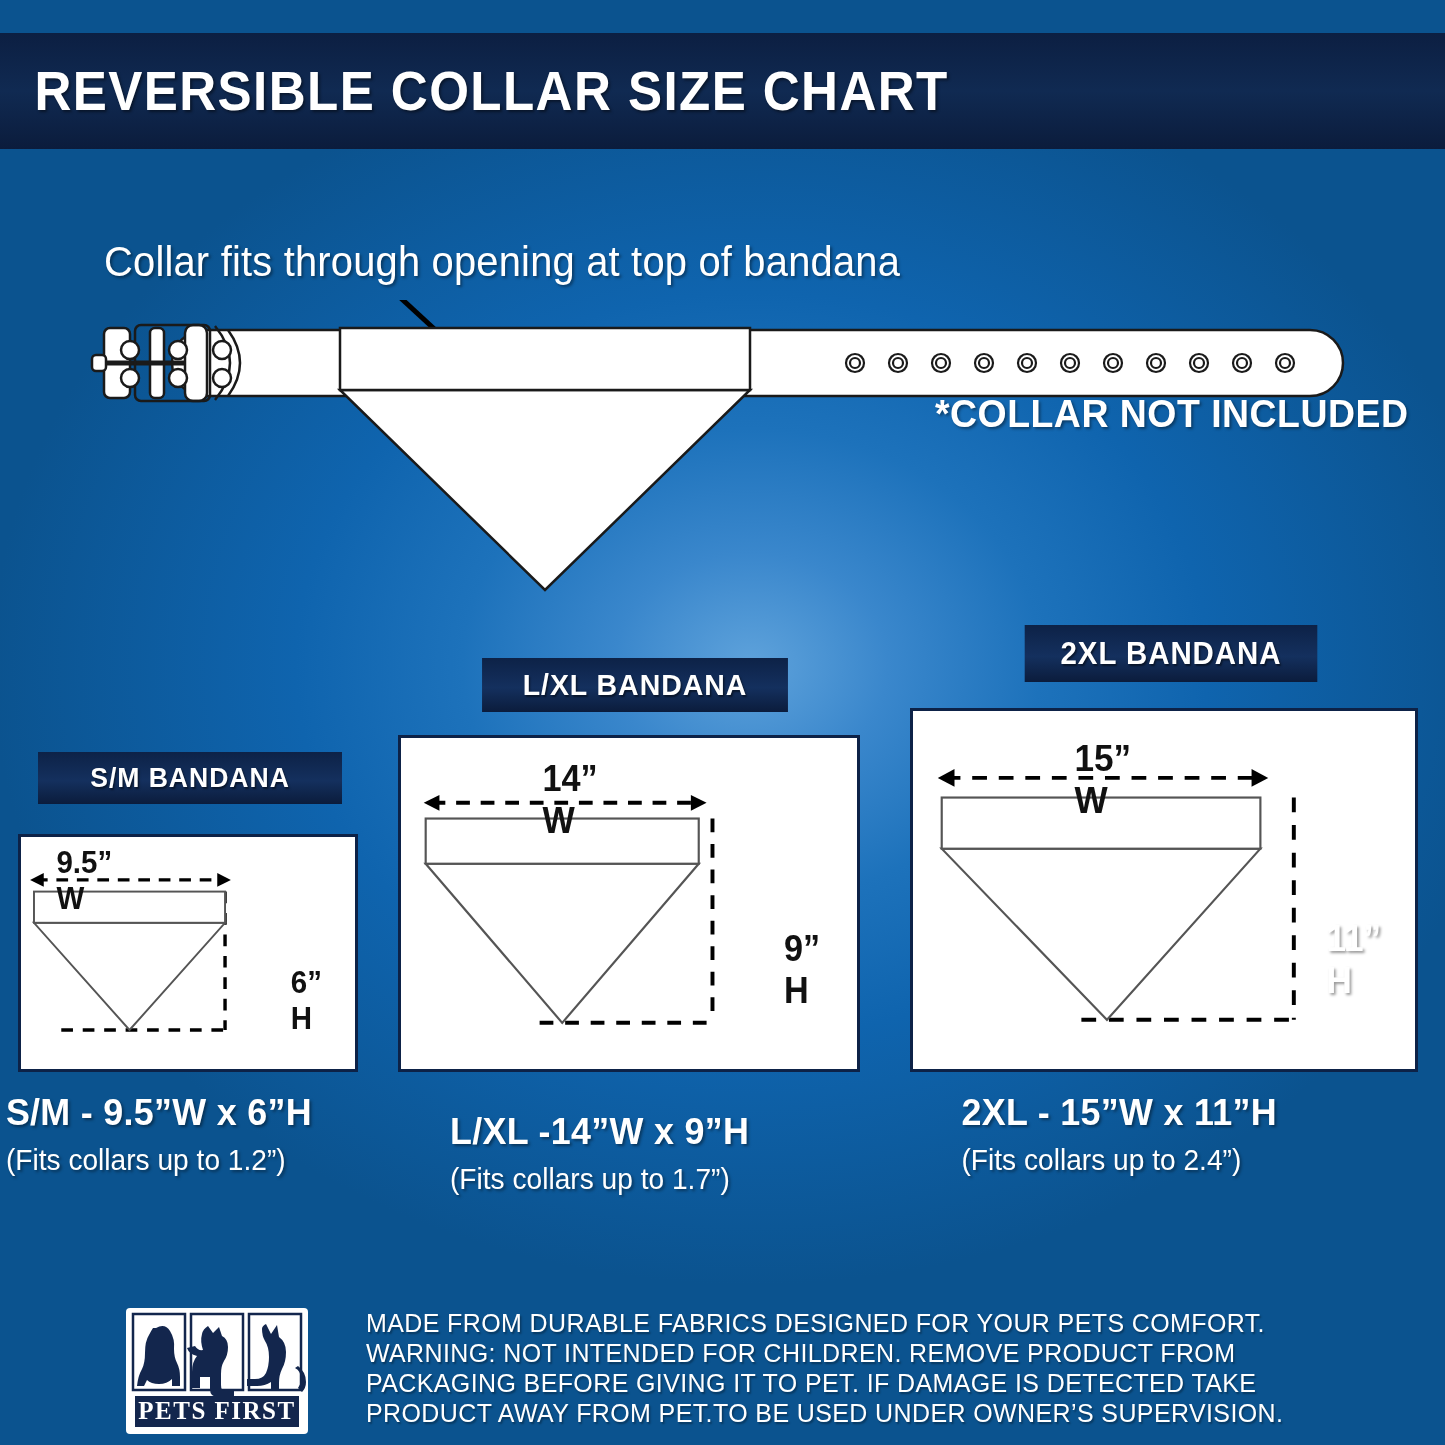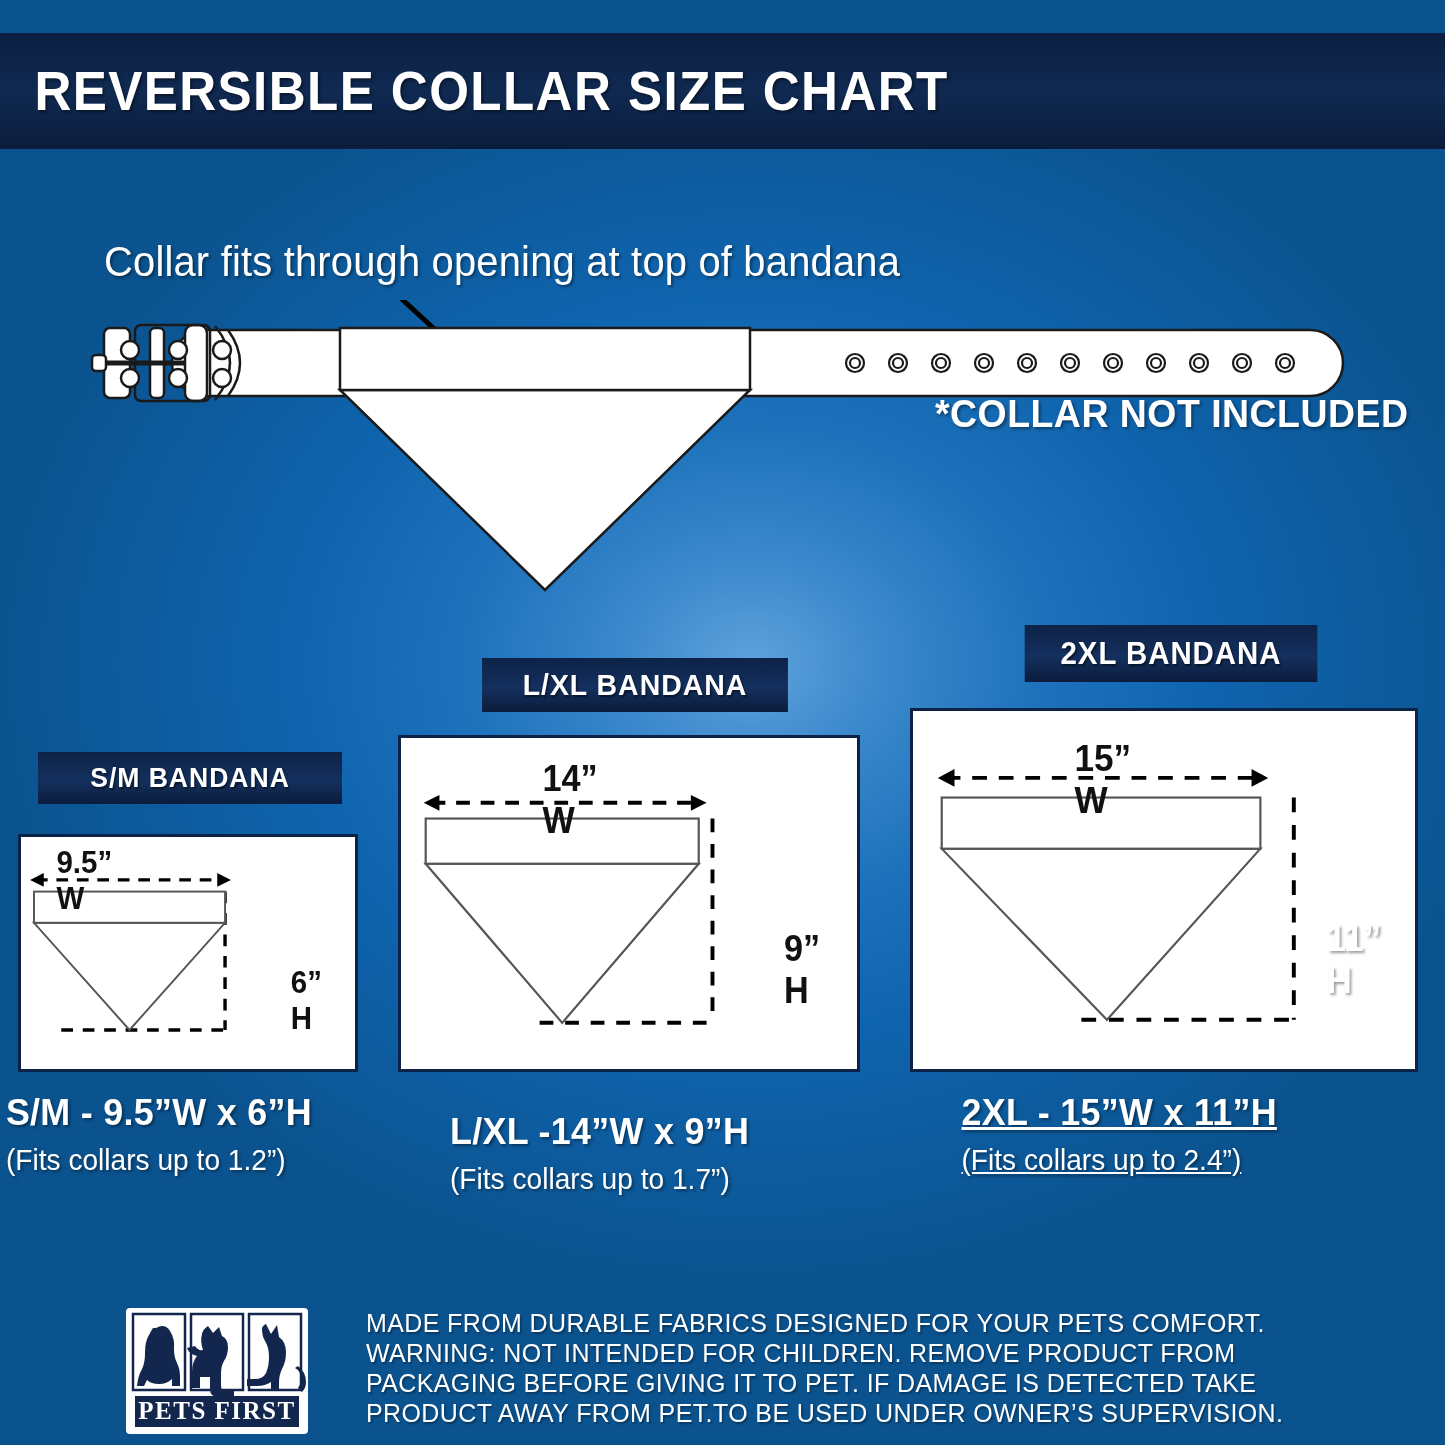--- a/index.html
+++ b/index.html
@@ -231,21 +231,21 @@
         </g>
         <polygon points="28,140 352,140 196,314" fill="#ffffff" stroke="#555" stroke-width="2.2"></polygon>
         <rect x="28" y="88" width="324" height="52" fill="#ffffff" stroke="#555" stroke-width="2.2"></rect>
       </svg>
     </div>
     <div style="position:absolute;left:1073px;top:738px;font-size:37px;font-weight:bold;color:#111;
                 font-family:'Liberation Sans Narrow','Liberation Sans',sans-serif;transform:scaleX(.95);">15” W</div>
     <div style="position:absolute;left:1325px;top:918px;font-size:37px;font-weight:bold;color:#fff;
                 text-shadow:2px 2px 3px rgba(0,0,0,.4);
                 font-family:'Liberation Sans Narrow','Liberation Sans',sans-serif;transform:scaleX(.95);">11” H</div>
-    <div class="size-caption" style="left:955px;top:1092px;width:430px;text-decoration:underline;">
+    <div class="size-caption" style="left:955px;top:1092px;width:430px;">
       <div class="line1">2XL - 15”W x 11”H</div>
       <div class="line2">(Fits collars up to 2.4”)</div>
     </div>
   </div>
 
   <svg class="footer-logo" viewBox="0 0 182 126">
     <rect x="0" y="0" width="182" height="126" rx="4" fill="#ffffff"></rect>
     <g stroke="#13264d" stroke-width="2.5" fill="#ffffff">
       <rect x="7" y="6" width="52" height="76"></rect>
       <rect x="65" y="6" width="52" height="76"></rect>

